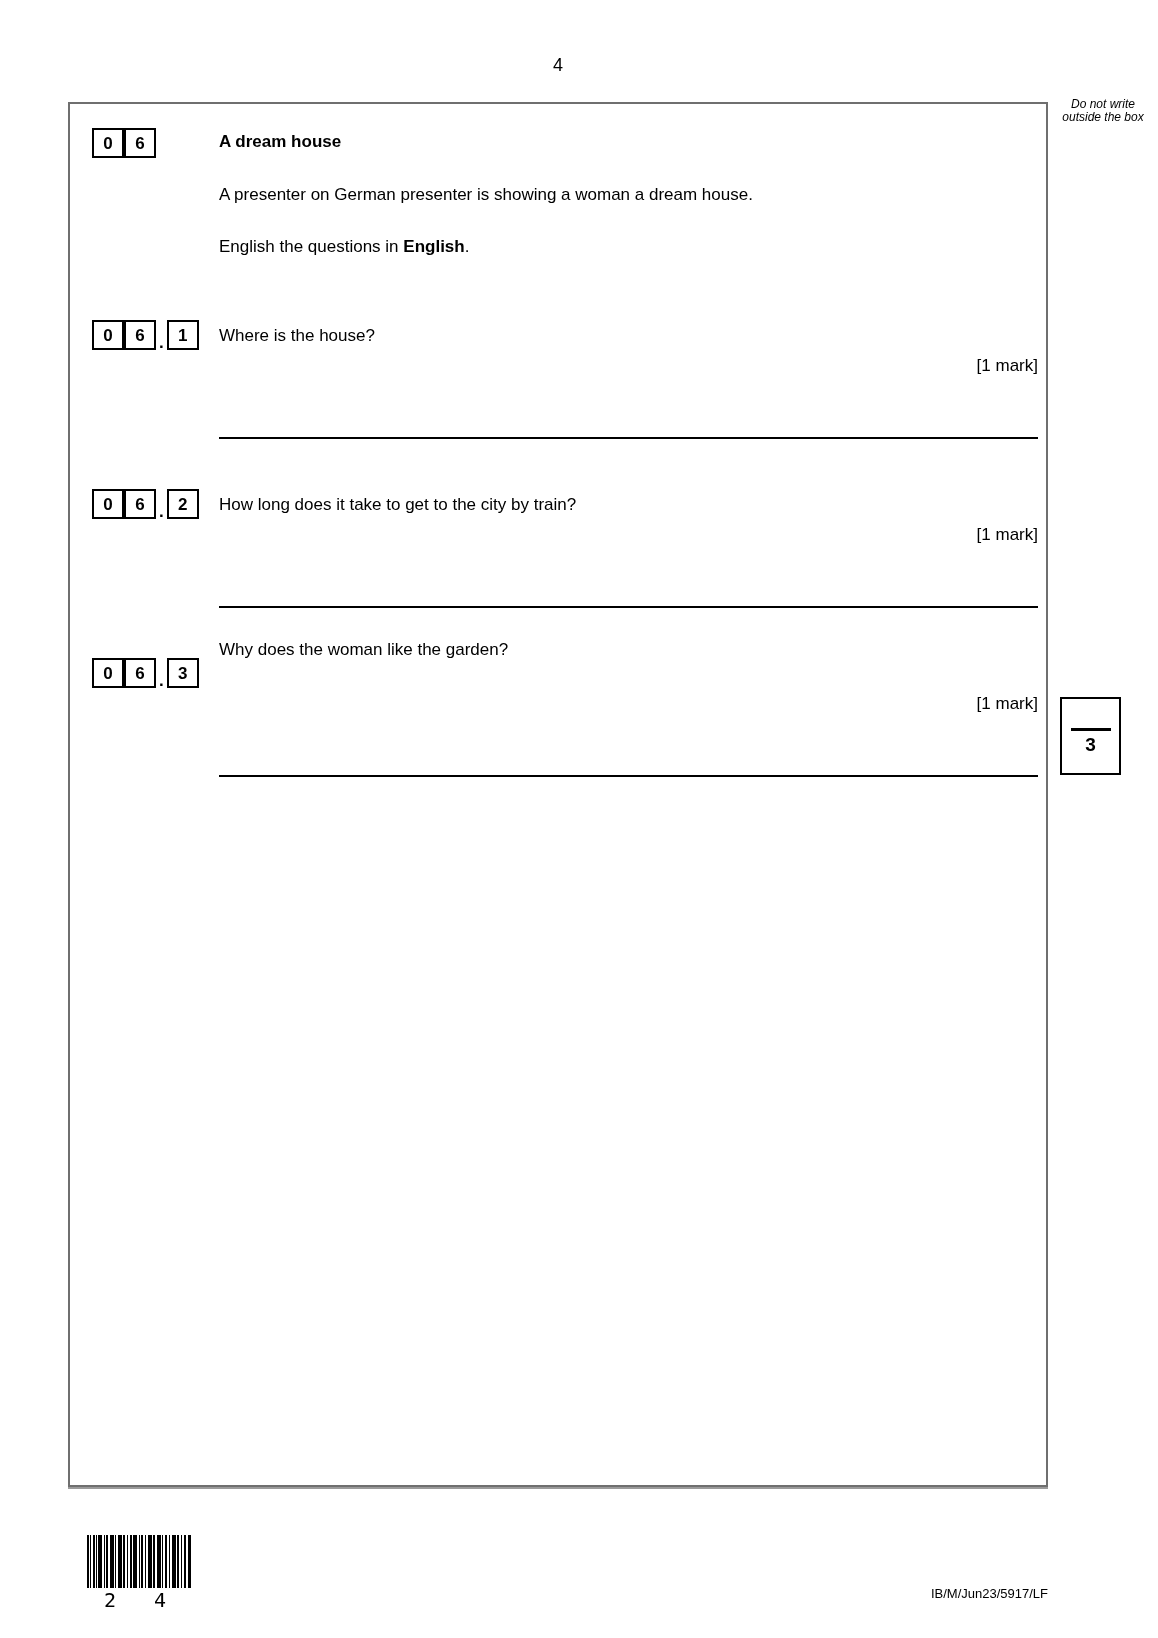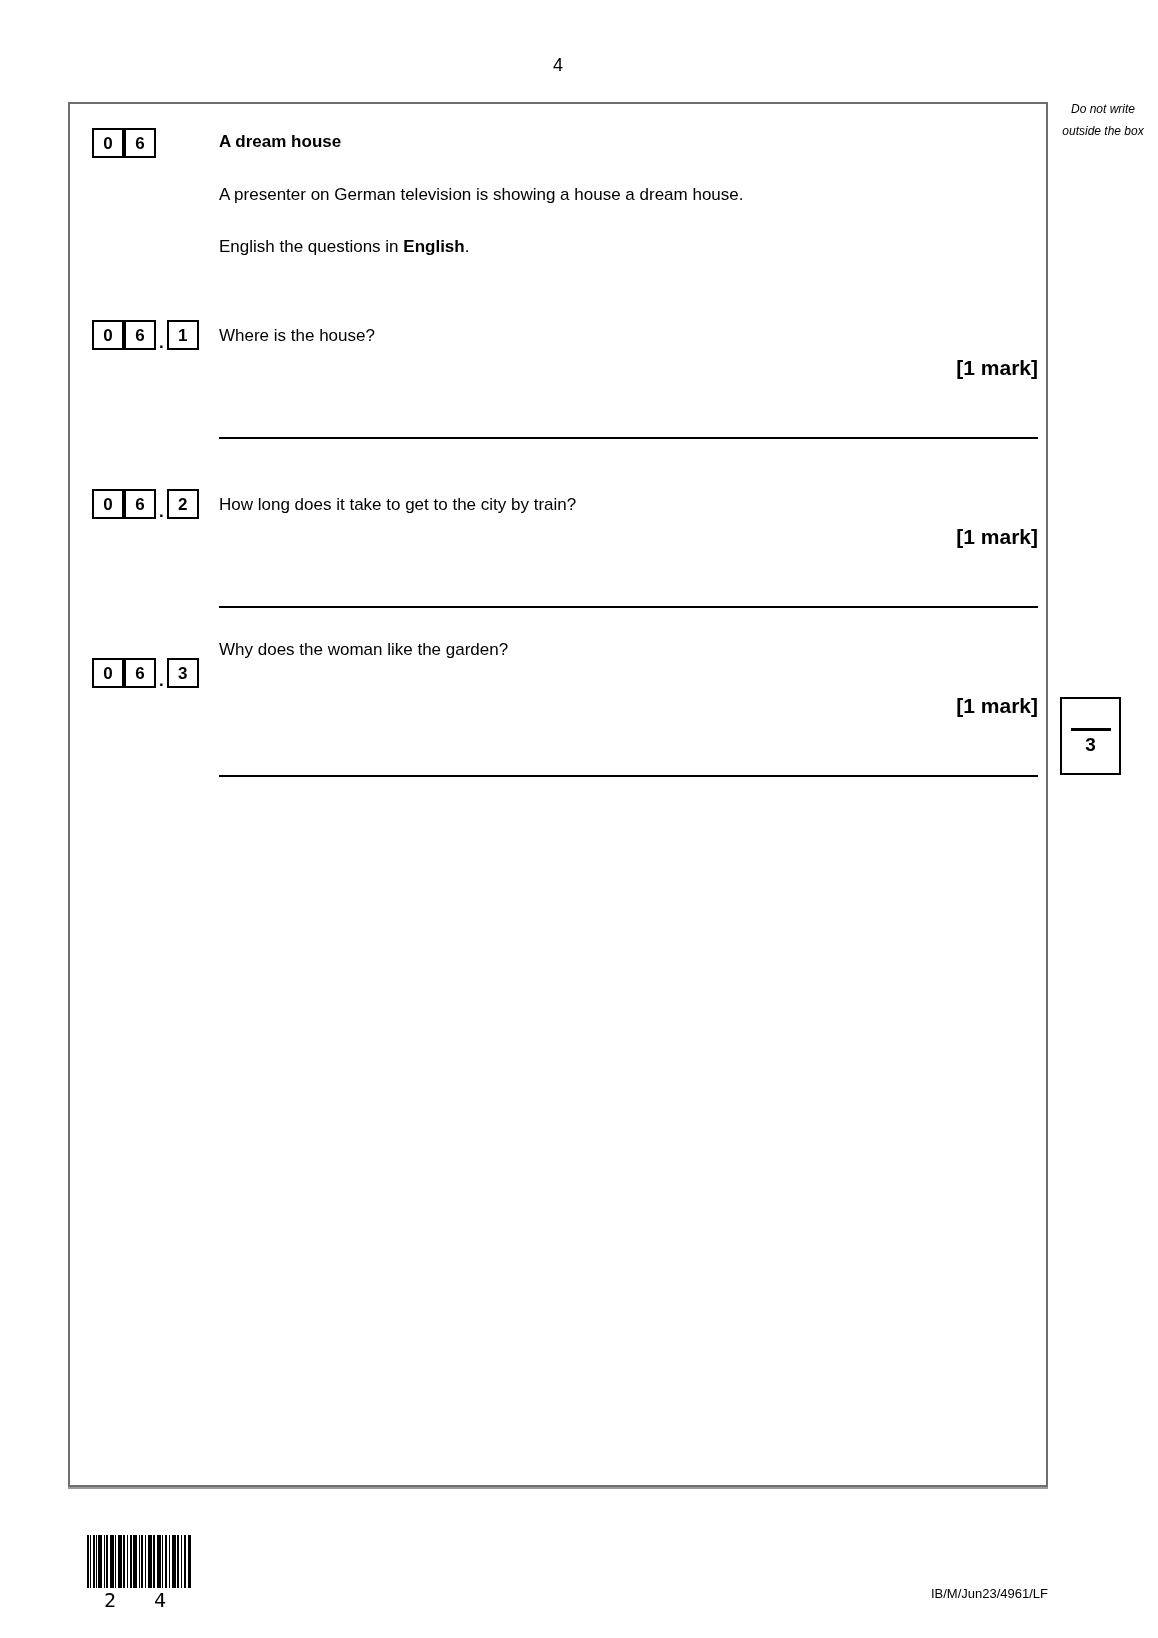--- a/index.html
+++ b/index.html
@@ -25,21 +25,21 @@
     width: 980px; height: 1385px;
     border: 2px solid #6f6f6f;
     box-shadow: 0 2px 0 #9a9a9a;
     background: #ffffff;
   }
   .margin-note {
     position: absolute;
     left: 1056px; top: 98px; width: 94px;
     font-style: italic;
     font-size: 12px;
-    line-height: 22px;
+    line-height: 13px;
     text-align: center;
   }
   
   .qnum {
     position: absolute;
     display: flex;
     align-items: flex-end;
   }
   .qcell {
     width: 32px; height: 30px;
@@ -61,22 +61,22 @@
   .qtext {
     position: absolute;
     left: 219px;
     font-size: 17px;
   }
   .qtitle { font-weight: bold; text-align: center; }
   .qmark {
     position: absolute;
     left: 68px; width: 970px;
     text-align: right;
-    font-weight: bold;
-    font-size: 21px;
+    font-weight: normal;
+    font-size: 17px;
   }
   .answer-line {
     position: absolute;
     left: 219px; width: 819px;
     border-top: 2px solid #000;
   }
   .total-box {
     position: absolute;
     left: 1060px; top: 697px;
     width: 61px; height: 78px;
@@ -123,21 +123,21 @@
   <div class="content-box"></div>
 
   <div class="margin-note">Do not write outside the box</div>
 
   <div class="qnum" style="left:92px; top:128px;">
     <span class="qcell">0</span>
     <span class="qcell divided">6</span>
   </div>
   <div class="qtext qtitle" style="top:132px;">A dream house</div>
 
-  <div class="qtext" style="top:185px;">A presenter on German television is showing a house a dream house.</div>
+  <div class="qtext" style="top:185px;">A presenter on German presenter is showing a woman a dream house.</div>
 
   <div class="qtext" style="top:237px;"><span>English the questions in </span><b>English</b><span>.</span></div>
 
   <div class="qnum" style="left:92px; top:320px;">
     <span class="qcell">0</span>
     <span class="qcell divided">6</span>
     <span class="qdot">.</span>
     <span class="qcell">1</span>
   </div>
   <div class="qtext" style="top:326px;">Where is the house?</div>
@@ -196,15 +196,15 @@
       <rect x="82" y="0" width="1" height="53"></rect>
         <rect x="85" y="0" width="4" height="53"></rect>
       <rect x="90" y="0" width="2" height="53"></rect>
         <rect x="94" y="0" width="1" height="53"></rect>
       <rect x="97" y="0" width="2" height="53"></rect>
         <rect x="101" y="0" width="3" height="53"></rect>
     </g>
   </svg>
   <div class="barcode-digits">2 4</div>
 
-  <div class="footer-code">IB/M/Jun23/4961/LF</div>
+  <div class="footer-code">IB/M/Jun23/5917/LF</div>
 
 </div>
 
 </body></html>

